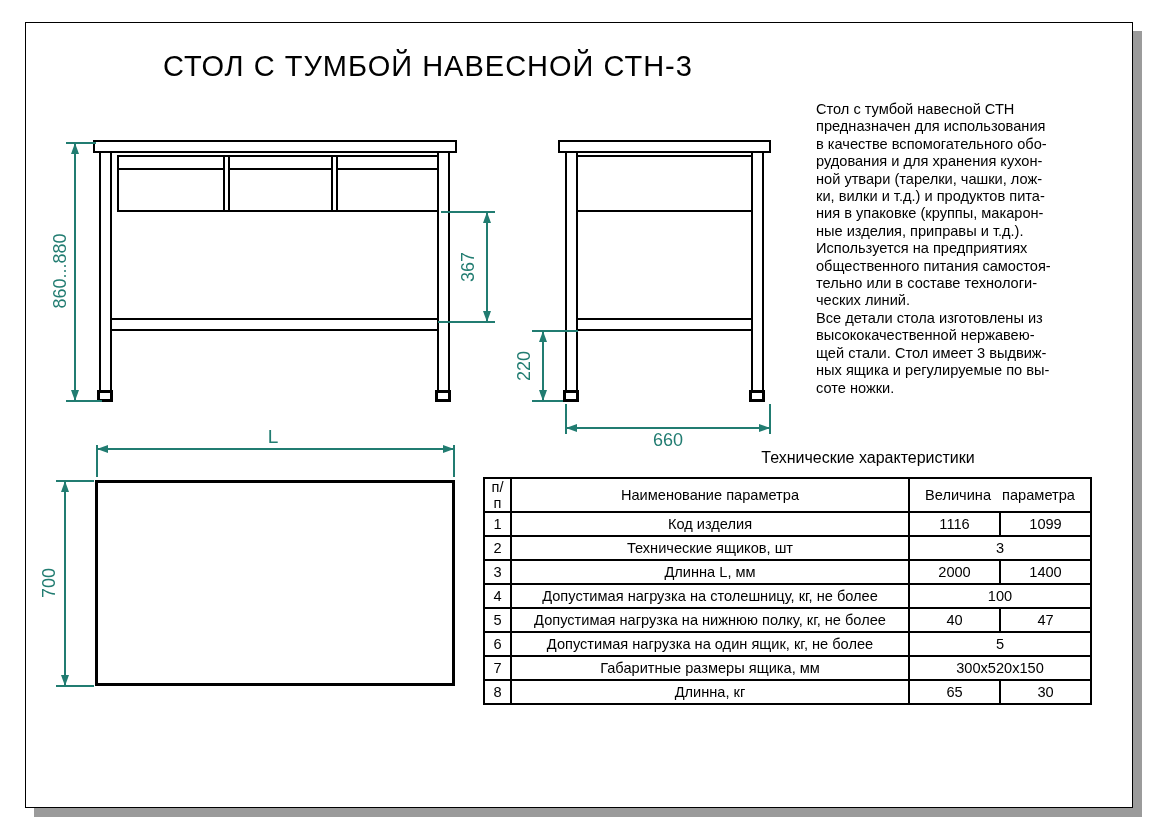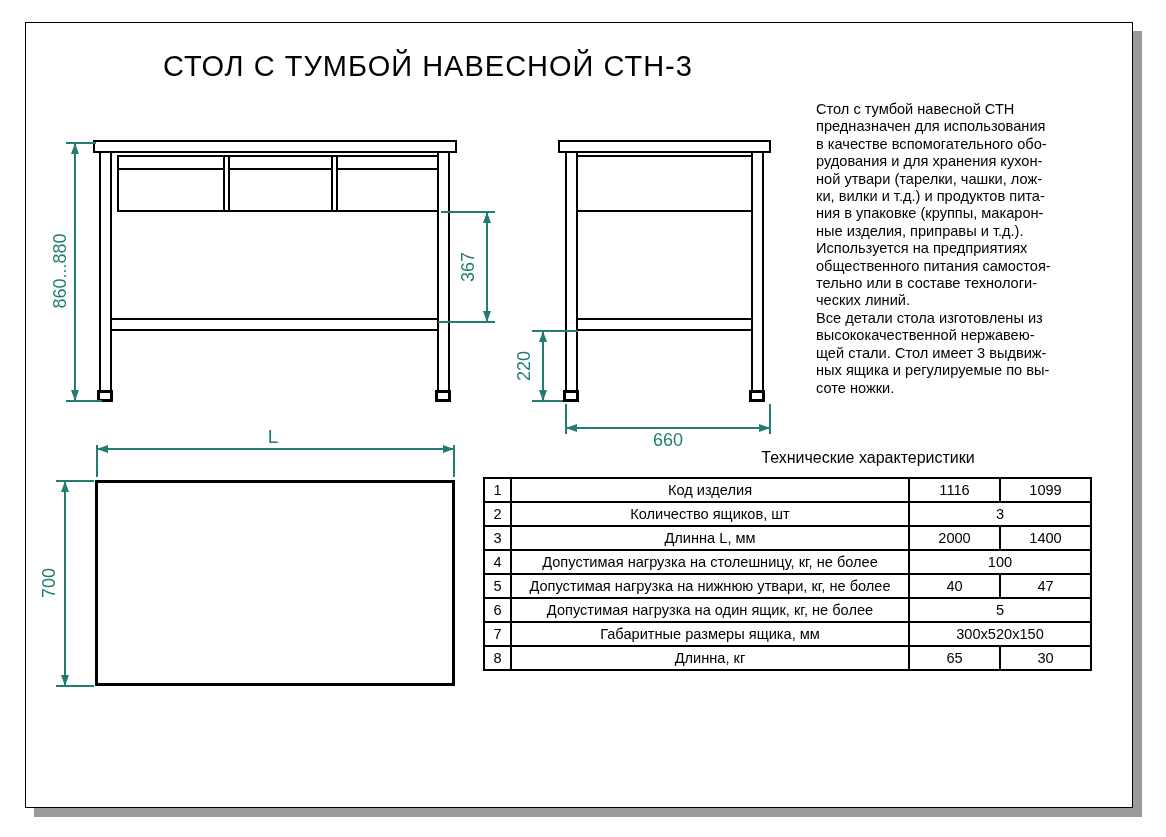--- a/index.html
+++ b/index.html
@@ -134,45 +134,50 @@
 <div class="spec-title">Технические характеристики</div>
 
 <table class="spec">
   <colgroup>
       <col style="width:27px">
       <col style="width:398px">
       <col style="width:91px">
       <col style="width:91px">
     </colgroup>
   <tbody>
+      <tr>
+    <th>п/п</th>
+    <th>Наименование параметра</th>
+    <th class="vp" colspan="2">Величина  параметра</th>
+  </tr>
   <tr>
     <td>1</td>
     <td class="nm">Код изделия</td>
     <td>1116</td>
     <td>1099</td>
   </tr>
   <tr>
     <td>2</td>
-    <td class="nm">Количество ящиков, шт</td>
+    <td class="nm">Технические ящиков, шт</td>
     <td colspan="2">3</td>
   </tr>
   <tr>
     <td>3</td>
     <td class="nm">Длинна L, мм</td>
     <td>2000</td>
     <td>1400</td>
   </tr>
   <tr>
     <td>4</td>
     <td class="nm">Допустимая нагрузка на столешницу, кг, не более</td>
     <td colspan="2">100</td>
   </tr>
   <tr>
     <td>5</td>
-    <td class="nm">Допустимая нагрузка на нижнюю утвари, кг, не более</td>
+    <td class="nm">Допустимая нагрузка на нижнюю полку, кг, не более</td>
     <td>40</td>
     <td>47</td>
   </tr>
   <tr>
     <td>6</td>
     <td class="nm">Допустимая нагрузка на один ящик, кг, не более</td>
     <td colspan="2">5</td>
   </tr>
   <tr>
     <td>7</td>

